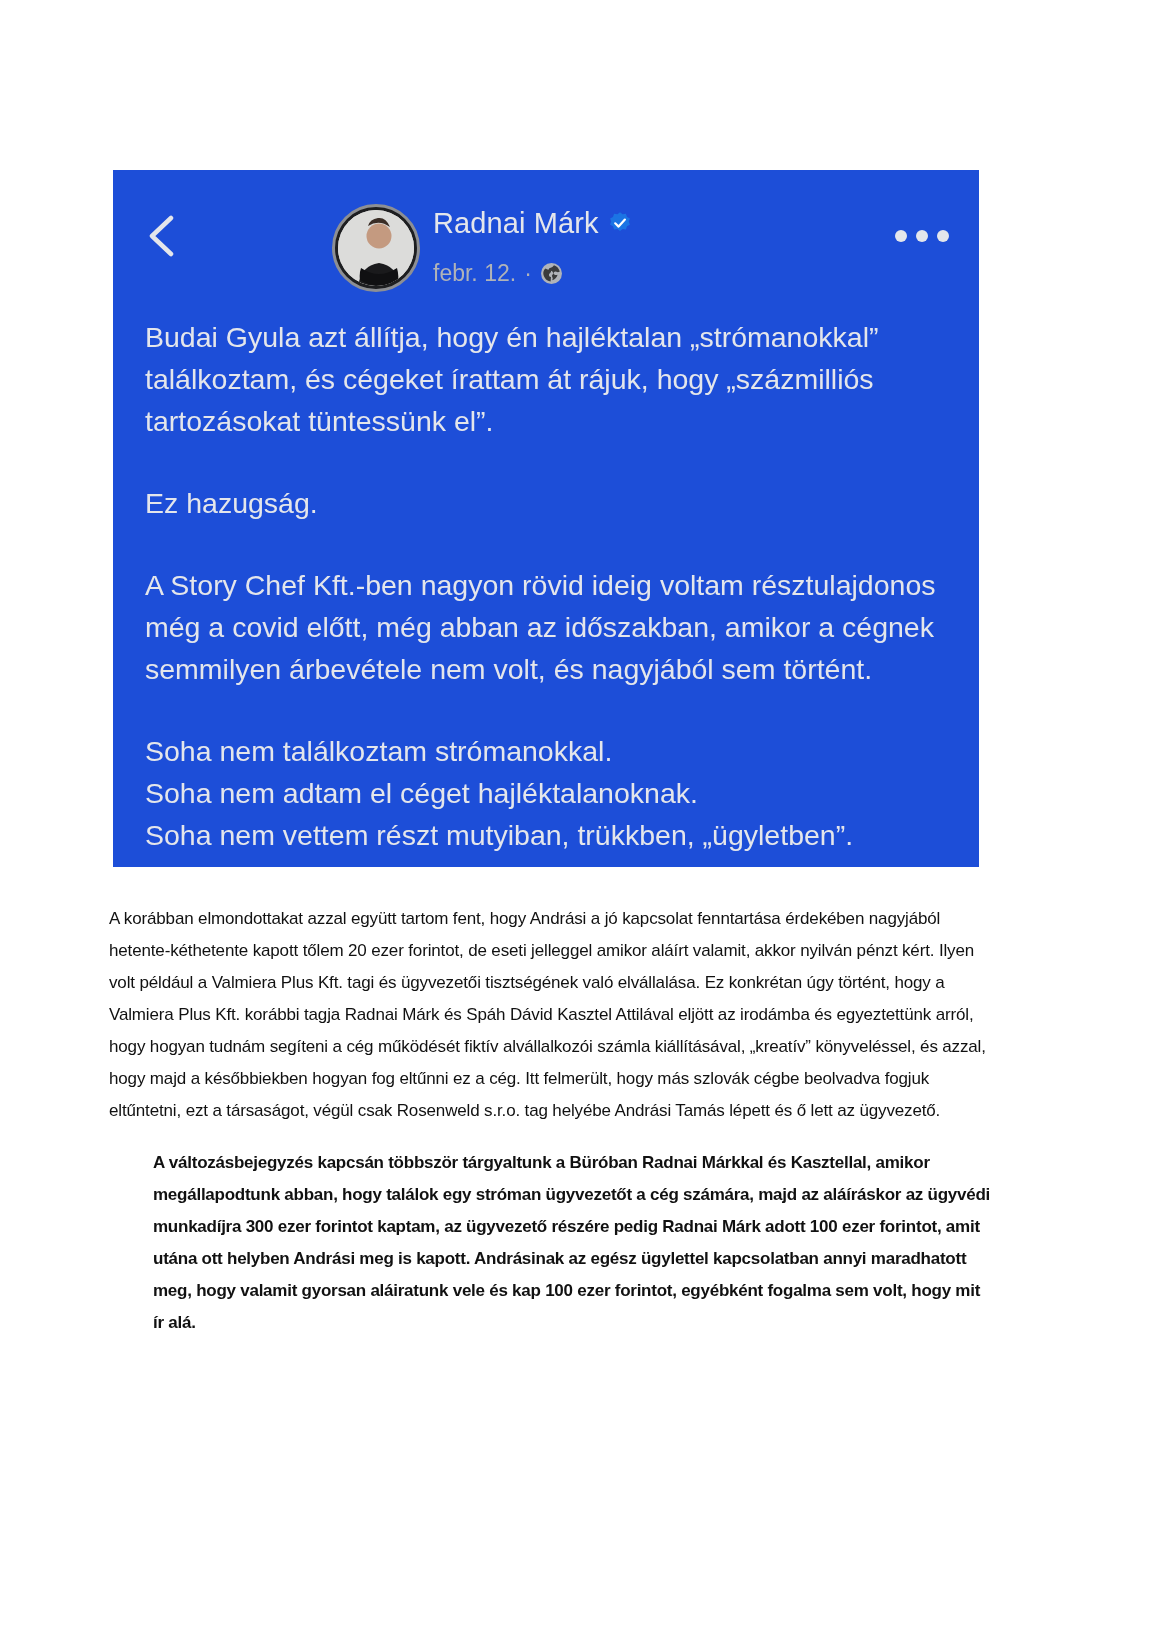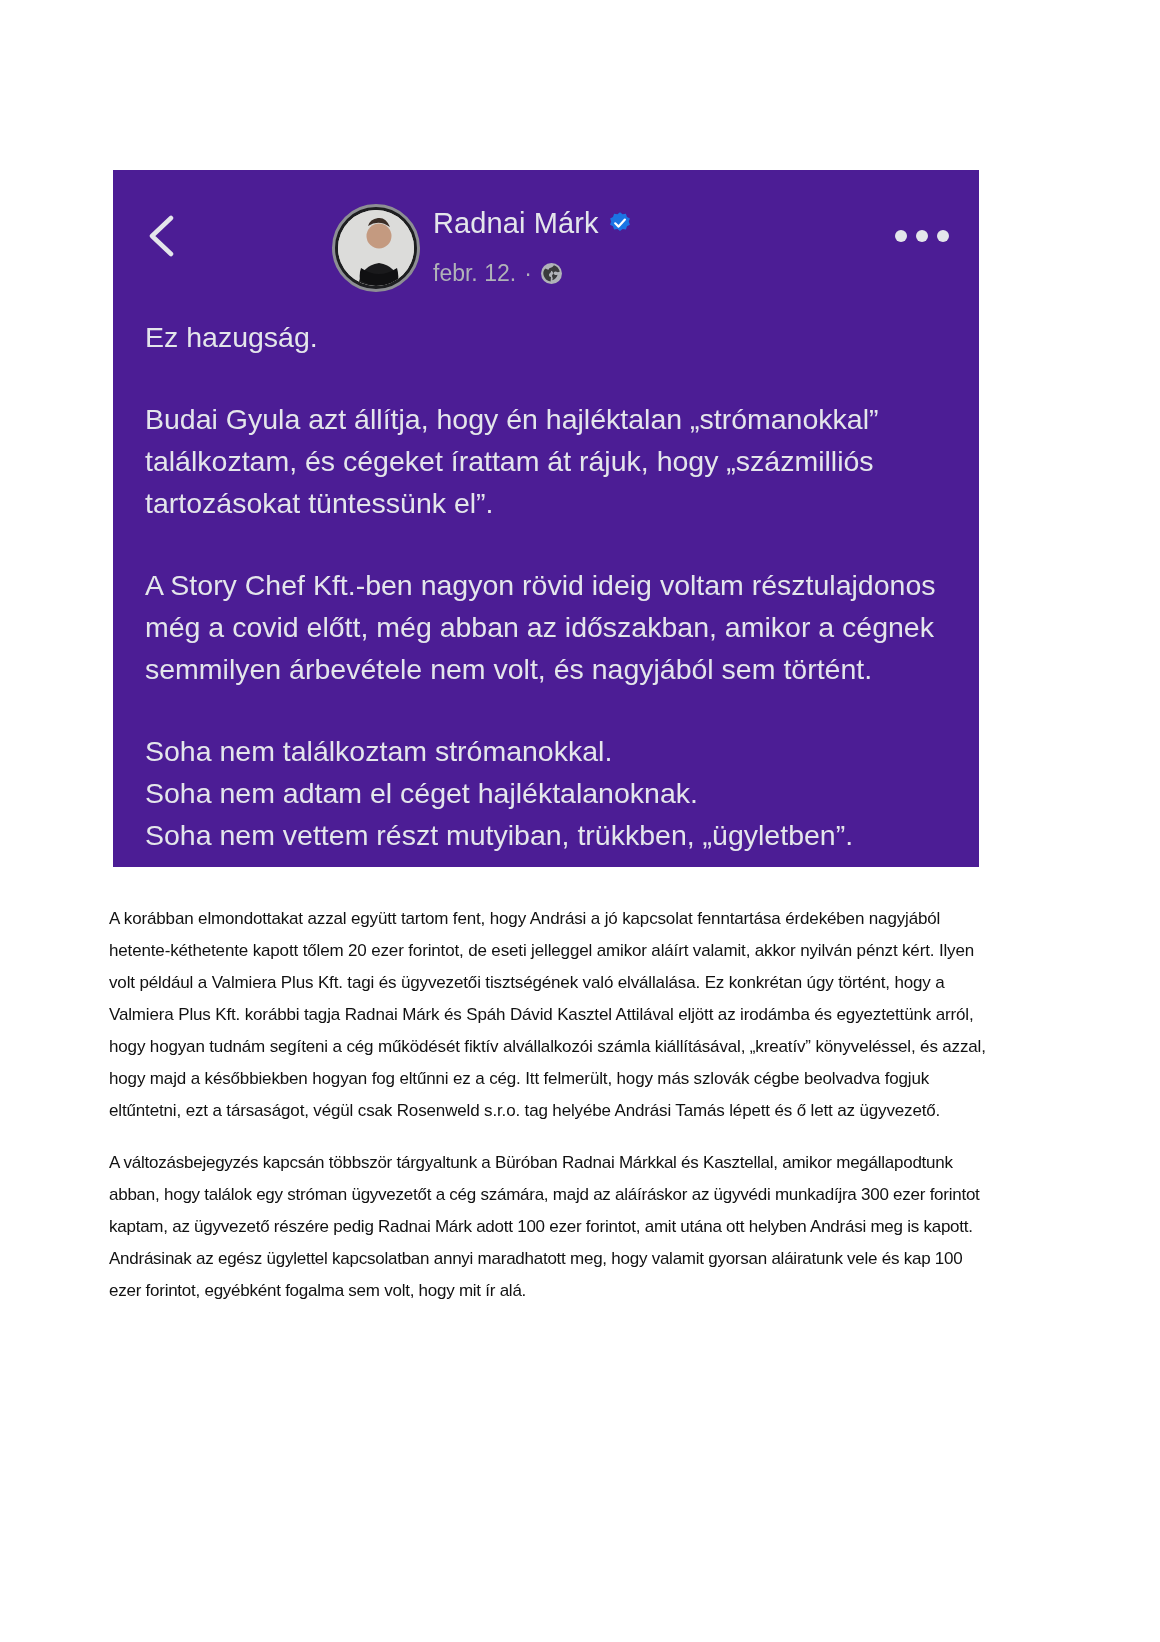--- a/index.html
+++ b/index.html
@@ -15,21 +15,21 @@
     overflow: hidden;
   }
 
   
   .post-card {
     position: absolute;
     left: 113px;
     top: 170px;
     width: 866px;
     height: 697px;
-    background: #4c1d95;
+    background: #1d4ed8;
     overflow: hidden;
   }
 
   .post-header {
     position: relative;
     height: 128px;
   }
 
   .back-chevron {
     position: absolute;
@@ -149,22 +149,23 @@
   .article p {
     margin: 0 0 20px 0;
     font-family: "Liberation Sans", sans-serif;
     font-size: 17px;
     line-height: 32px;
     color: #111111;
     text-align: left;
     letter-spacing: -0.15px;
   }
   .article p.bold {
-    font-weight: normal;
+    font-weight: bold;
     letter-spacing: -0.25px;
+    margin-left: 44px;
   }
   .article p:last-child { margin-bottom: 0; }
 </style>
 </head>
 <body>
 
 <div class="post-card">
 
   <div class="post-header">
 
@@ -210,22 +211,22 @@
     </div>
 
     <div class="more-menu">
       <i></i>
       <i></i>
       <i></i>
     </div>
   </div>
 
   <div class="post-body">
+    <p class="post-para">Budai Gyula azt állítja, hogy én hajléktalan „strómanokkal” találkoztam, és cégeket írattam át rájuk, hogy „százmilliós tartozásokat tüntessünk el”.</p>
     <p class="post-para">Ez hazugság.</p>
-    <p class="post-para">Budai Gyula azt állítja, hogy én hajléktalan „strómanokkal” találkoztam, és cégeket írattam át rájuk, hogy „százmilliós tartozásokat tüntessünk el”.</p>
     <p class="post-para">A Story Chef Kft.-ben nagyon rövid ideig voltam résztulajdonos még a covid előtt, még abban az időszakban, amikor a cégnek semmilyen árbevétele nem volt, és nagyjából sem történt.</p>
     <p class="post-para">Soha nem találkoztam strómanokkal.
 Soha nem adtam el céget hajléktalanoknak.
 Soha nem vettem részt mutyiban, trükkben, „ügyletben”.</p>
   </div>
 </div>
 
 <div class="article">
   <p>A korábban elmondottakat azzal együtt tartom fent, hogy Andrási a jó kapcsolat fenntartása érdekében nagyjából hetente-kéthetente kapott tőlem 20 ezer forintot, de eseti jelleggel amikor aláírt valamit, akkor nyilván pénzt kért. Ilyen volt például a Valmiera Plus Kft. tagi és ügyvezetői tisztségének való elvállalása. Ez konkrétan úgy történt, hogy a Valmiera Plus Kft. korábbi tagja Radnai Márk és Spáh Dávid Kasztel Attilával eljött az irodámba és egyeztettünk arról, hogy hogyan tudnám segíteni a cég működését fiktív alvállalkozói számla kiállításával, „kreatív” könyveléssel, és azzal, hogy majd a későbbiekben hogyan fog eltűnni ez a cég. Itt felmerült, hogy más szlovák cégbe beolvadva fogjuk eltűntetni, ezt a társaságot, végül csak Rosenweld s.r.o. tag helyébe Andrási Tamás lépett és ő lett az ügyvezető.</p>
   <p class="bold">A változásbejegyzés kapcsán többször tárgyaltunk a Büróban Radnai Márkkal és Kasztellal, amikor megállapodtunk abban, hogy találok egy stróman ügyvezetőt a cég számára, majd az aláíráskor az ügyvédi munkadíjra 300 ezer forintot kaptam, az ügyvezető részére pedig Radnai Márk adott 100 ezer forintot, amit utána ott helyben Andrási meg is kapott. Andrásinak az egész ügylettel kapcsolatban annyi maradhatott meg, hogy valamit gyorsan aláiratunk vele és kap 100 ezer forintot, egyébként fogalma sem volt, hogy mit ír alá.</p>

